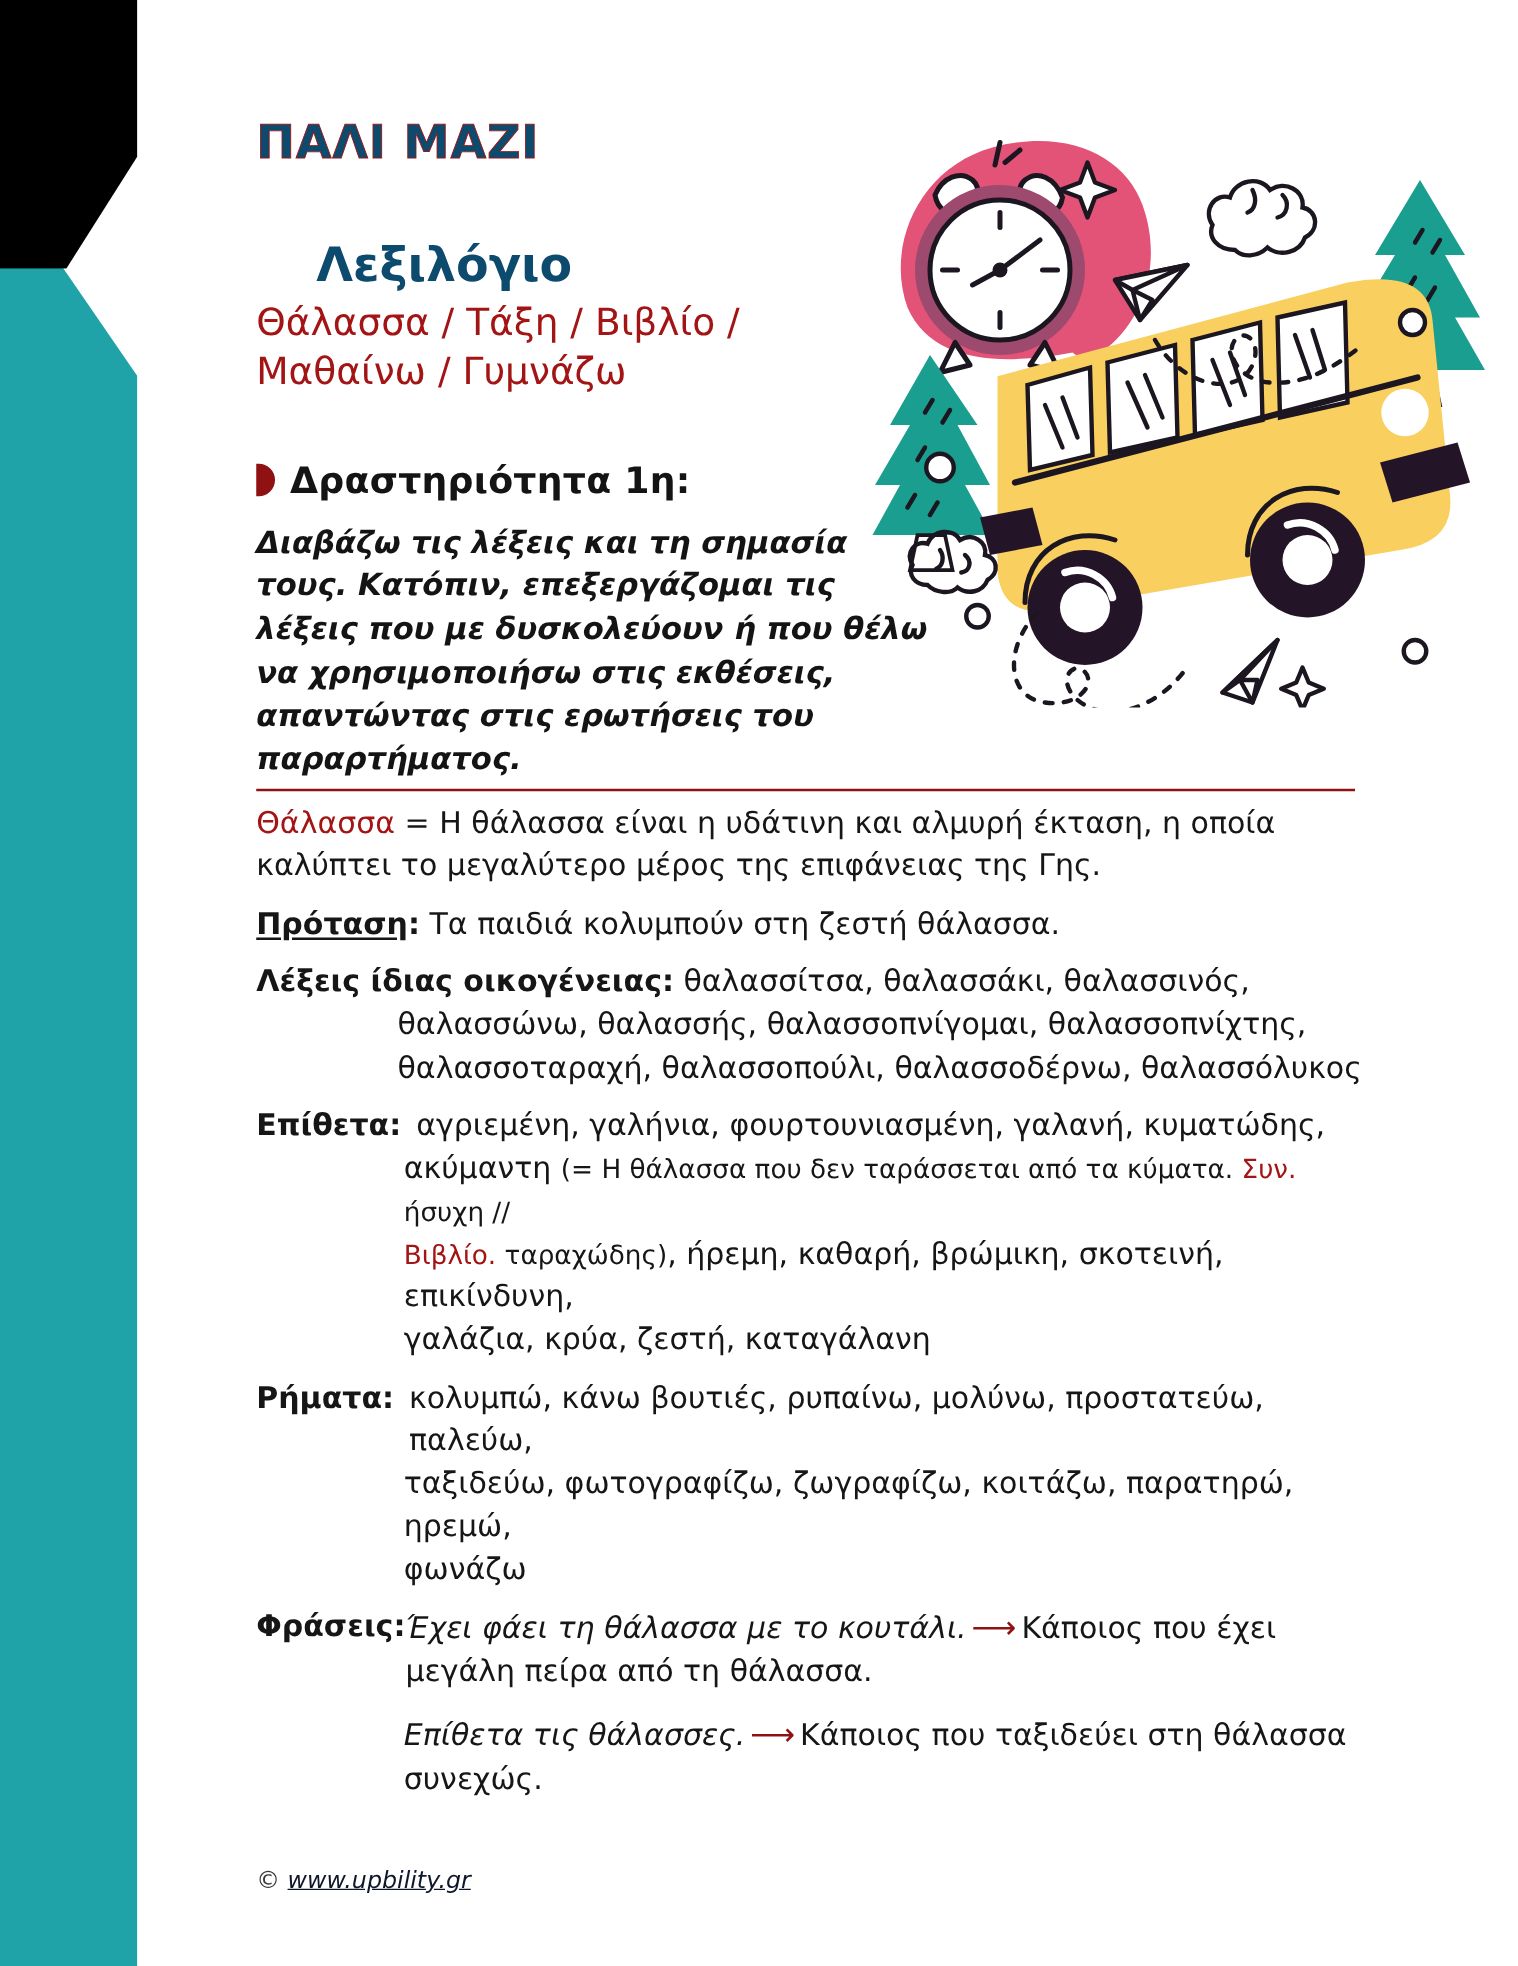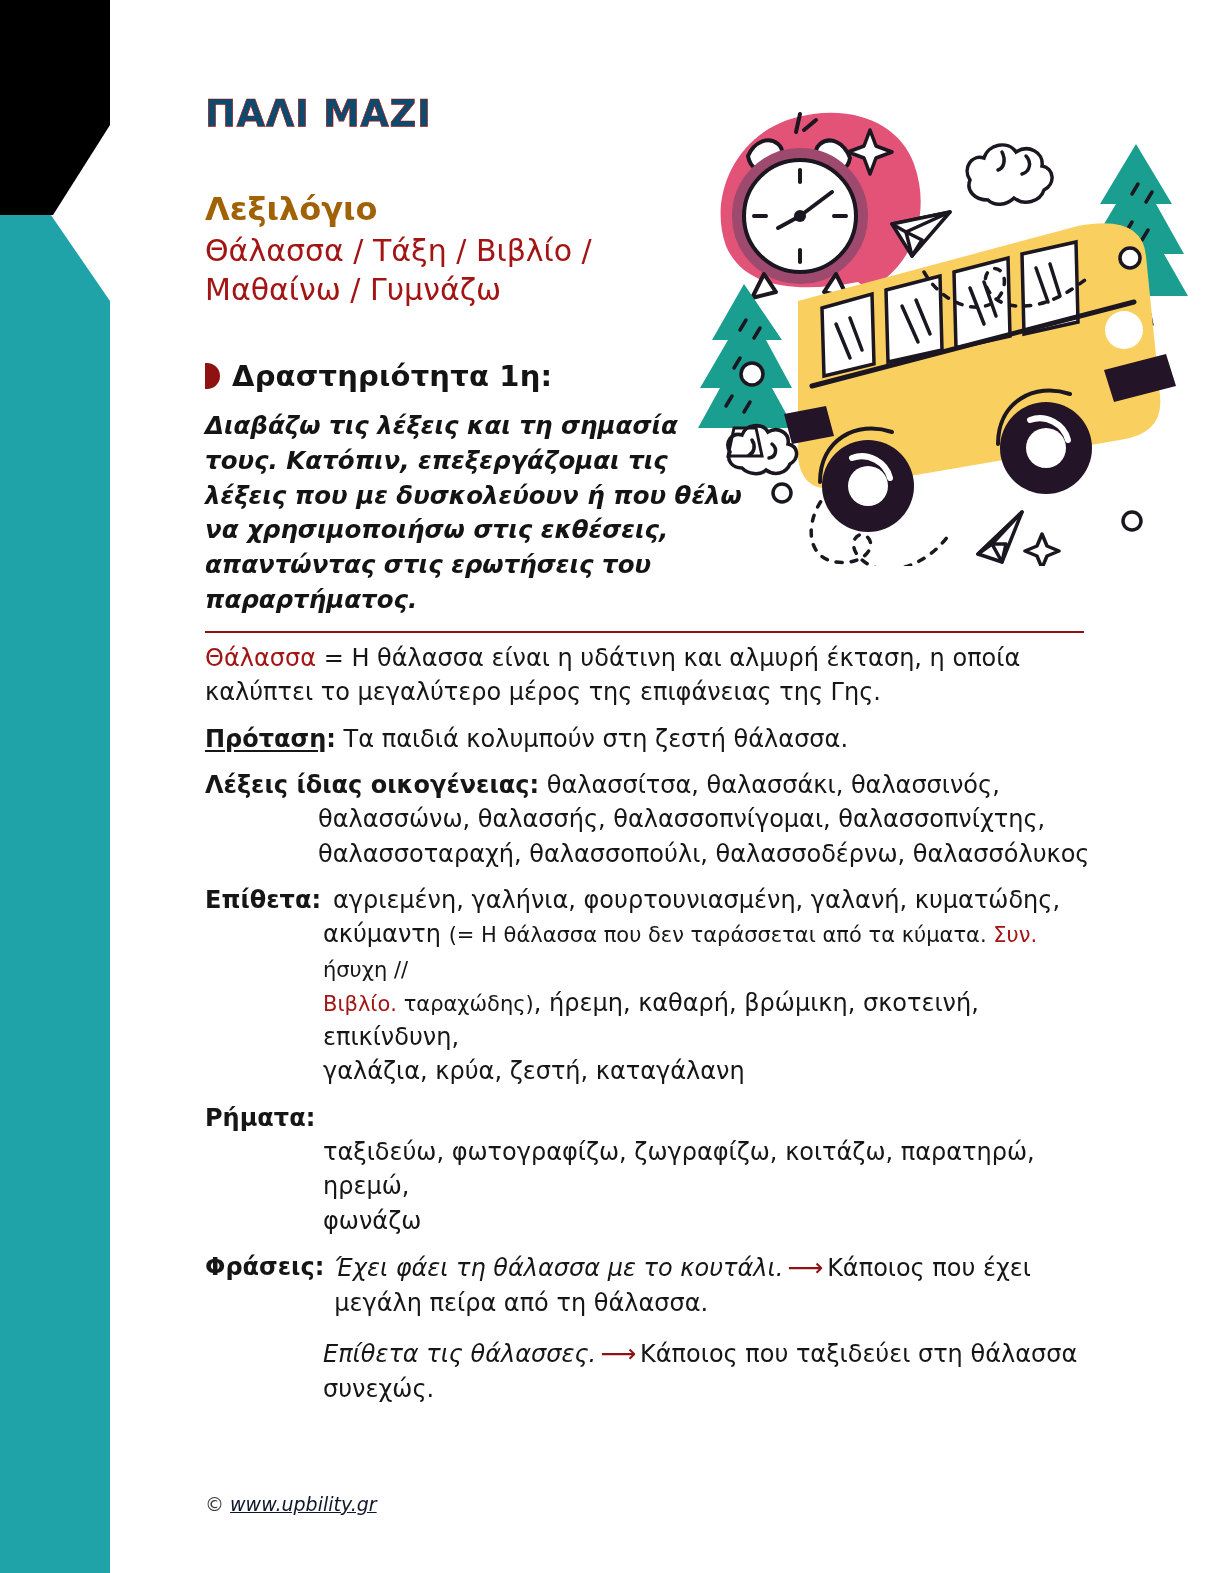--- a/index.html
+++ b/index.html
@@ -101,24 +101,25 @@
     font-weight: 700;
     letter-spacing: 0.6px;
     font-family: "DejaVu Sans", "Liberation Sans", sans-serif;
     -webkit-text-stroke: 0.7px #a31515;
   }
   #vocab-block {
     margin-top: 54px;
     max-width: 470px;
   }
   #vocab-heading {
-    font-size: 32px;
-    font-weight: 700;
-    color: #a16207;
+    font-size: 38px;
+    font-weight: 700;
+    color: #0c4a6e;
     line-height: 1.25;
+    margin-left: 48px;
   }
   #vocab-words {
     font-size: 30px;
     font-weight: 400;
     color: #a31515;
     line-height: 1.3;
     margin-top: 2px;
   }
   #activity-row {
     margin-top: 50px;
@@ -401,30 +402,31 @@
     <div class="indent-col-2">
       <span class="small red">Βιβλίο.</span><span class="small"> ταραχώδης)</span><span>, ήρεμη, καθαρή, βρώμικη, σκοτεινή, επικίνδυνη,</span>
     </div>
     <div class="indent-col-2">γαλάζια, κρύα, ζεστή, καταγάλανη</div>
   </div>
 
   <div class="def-block">
     <div class="def-row">
       <span class="def-label">Ρήματα</span>
         <span class="def-label">:</span>
+      <span class="def-value" style="margin-left:12px;">κολυμπώ, κάνω βουτιές, ρυπαίνω, μολύνω, προστατεύω, παλεύω,</span>
     </div>
     <div class="indent-col-2">ταξιδεύω, φωτογραφίζω, ζωγραφίζω, κοιτάζω, παρατηρώ, ηρεμώ,</div>
     <div class="indent-col-2">φωνάζω</div>
   </div>
 
   <div class="def-block">
     <div class="def-row phrase-group">
       <span class="def-label">Φράσεις</span>
         <span class="def-label">:</span>
-      <span class="def-value" style="margin-left:10px;">
+      <span class="def-value" style="margin-left:0;">
         <span class="ital">Έχει φάει τη θάλασσα με το κουτάλι.</span><span class="arrow">⟶</span><span>Κάποιος που έχει μεγάλη πείρα από τη θάλασσα.</span>
       </span>
     </div>
 
     <div class="indent-col-2 phrase-group">
       <span class="ital">Επίθετα τις θάλασσες.</span><span class="arrow">⟶</span><span>Κάποιος που ταξιδεύει στη θάλασσα συνεχώς.</span>
     </div>
 
 
   </div>

